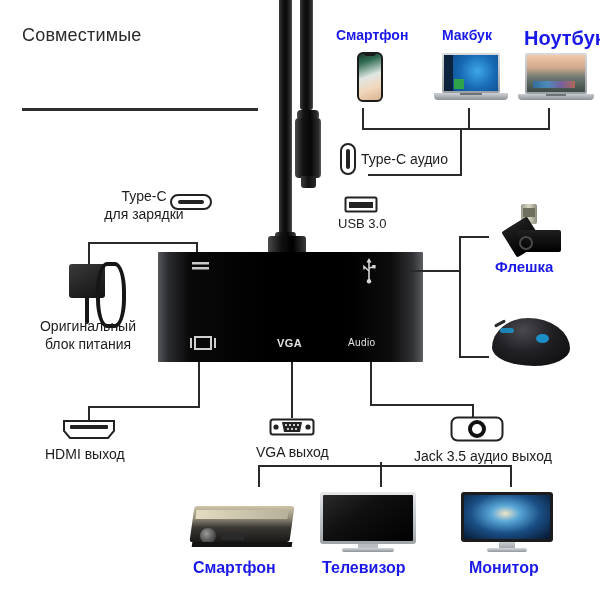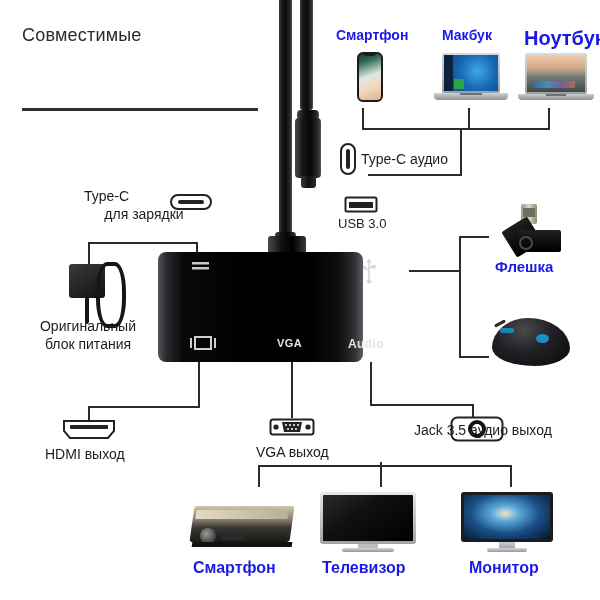--- a/index.html
+++ b/index.html
@@ -22,23 +22,23 @@
   .h{background:#2a2a2a;height:2px;}
   .v{background:#2a2a2a;width:2px;}
 
   
   .cable{background:linear-gradient(90deg,#3b3b3b 0%,#151515 28%,#0a0a0a 55%,#2f2f2f 88%,#565656 100%);
          border-radius:3px;}
   .cable-plug{background:linear-gradient(90deg,#4a4a4a 0%,#141414 30%,#070707 60%,#2c2c2c 90%,#5a5a5a 100%);
          border-radius:4px;}
 
   
-  #hub{left:158px;top:252px;width:205px;height:110px;
+  #hub{left:158px;top:252px;width:265px;height:110px;
        background:linear-gradient(90deg,#55565a 0%,#2a2b2e 4%,#090909 12%,#000 40%,#000 72%,#0d0d0d 88%,#303134 96%,#5d5e62 100%);
-       border-radius:8px;}
+       border-radius:1px;}
   #hub-neck{left:268px;top:236px;width:38px;height:20px;
        background:linear-gradient(90deg,#4a4a4a,#111 35%,#000 65%,#3a3a3a);border-radius:3px 3px 0 0;}
   .port-mark{position:absolute;color:#d8d8d8;font-size:9px;letter-spacing:.4px;}
 
   
   .oline{stroke:#222;fill:none;stroke-width:2;}
   .ofill{fill:#222;}
 
   
   .phone{background:linear-gradient(160deg,#1d3a2e 0%,#2f6b52 18%,#dfe7e2 48%,#f2d7bc 72%,#d8b48f 100%);
@@ -114,21 +114,21 @@
   <div class="abs lab" style="left:361px;top:151px;font-size:14px;">Type-C аудио</div>
 
   <div class="abs" style="left:344px;top:196px;">
     <svg width="34" height="17" viewBox="0 0 34 17">
         <rect class="oline" x="1.5" y="1.5" width="31" height="14" rx="1.5"></rect>
         <rect class="ofill" x="5" y="6" width="24" height="6"></rect>
       </svg>
   </div>
   <div class="abs lab" style="left:338px;top:216px;font-size:13px;">USB 3.0</div>
 
-  <div class="abs lab" style="left:84px;top:188px;font-size:14px;text-align:left;width:120px;">Type-C</div>
+  <div class="abs lab" style="left:84px;top:188px;font-size:14px;text-align:center;width:120px;">Type-C</div>
   <div class="abs lab" style="left:76px;top:206px;font-size:14px;text-align:center;width:136px;">для зарядки</div>
   <div class="abs" style="left:169px;top:192px;">
     <svg width="44" height="20" viewBox="0 0 44 20">
         <rect class="oline" x="2" y="3" width="40" height="14" rx="7"></rect>
         <rect class="ofill" x="9" y="8" width="26" height="4" rx="2"></rect>
       </svg>
   </div>
 
   <div class="abs h" style="left:88px;top:242px;width:110px;"></div>
   <div class="abs v" style="left:88px;top:242px;height:22px;"></div>
@@ -162,21 +162,21 @@
     </div>
 
     <div class="port-mark" style="left:32px;top:84px;">
       <svg width="26" height="14" viewBox="0 0 26 14">
         <rect x="5" y="1" width="16" height="12" fill="none" stroke="#cfcfcf" stroke-width="2"></rect>
         <rect x="0" y="2" width="2" height="10" fill="#cfcfcf"></rect>
         <rect x="24" y="2" width="2" height="10" fill="#cfcfcf"></rect>
       </svg>
     </div>
     <div class="port-mark" style="left:119px;top:85px;font-size:11px;font-weight:bold;color:#e2e2e2;">VGA</div>
-    <div class="port-mark" style="left:190px;top:85px;font-size:12px;font-weight:bold;color:#e2e2e2;">Audio</div>
+    <div class="port-mark" style="left:190px;top:85px;font-size:10px;font-weight:normal;color:#e2e2e2;">Audio</div>
   </div>
 
   <div class="abs h" style="left:409px;top:270px;width:52px;"></div>
   <div class="abs v" style="left:459px;top:236px;height:122px;"></div>
   <div class="abs h" style="left:459px;top:236px;width:30px;"></div>
   <div class="abs h" style="left:459px;top:356px;width:30px;"></div>
 
   <div class="abs" style="left:497px;top:204px;width:66px;height:56px;">
     <div style="position:absolute;left:24px;top:0;width:16px;height:20px;background:linear-gradient(90deg,#9c9c8a,#d8d8c4,#8a8a78);border-radius:2px;"></div>
     <div style="position:absolute;left:26px;top:4px;width:12px;height:9px;background:#6f6f60;"></div>
@@ -226,21 +226,21 @@
 
   <div class="abs v" style="left:370px;top:362px;height:44px;"></div>
   <div class="abs h" style="left:370px;top:404px;width:104px;"></div>
   <div class="abs v" style="left:472px;top:404px;height:14px;"></div>
   <div class="abs" style="left:450px;top:416px;">
     <svg width="54" height="26" viewBox="0 0 54 26">
       <rect class="oline" x="1.5" y="1.5" width="51" height="23" rx="6"></rect>
       <circle cx="27" cy="13" r="7" fill="none" stroke="#111" stroke-width="4"></circle>
     </svg>
   </div>
-  <div class="abs lab" style="left:414px;top:422px;font-size:14px;text-align:center;">Jack 3.5 аудио выход</div>
+  <div class="abs lab" style="left:414px;top:448px;font-size:14px;text-align:center;">Jack 3.5 аудио выход</div>
 
   <div class="abs h" style="left:258px;top:465px;width:252px;"></div>
   <div class="abs v" style="left:380px;top:462px;height:5px;"></div>
   <div class="abs v" style="left:258px;top:465px;height:22px;"></div>
   <div class="abs v" style="left:380px;top:465px;height:22px;"></div>
   <div class="abs v" style="left:510px;top:465px;height:22px;"></div>
 
   <div class="abs" style="left:186px;top:502px;width:108px;height:52px;">
     <div class="proj" style="position:absolute;left:6px;top:4px;width:100px;height:36px;transform:skewX(-8deg);"></div>
     <div style="position:absolute;left:10px;top:8px;width:92px;height:9px;background:linear-gradient(90deg,#e3dcc2,#b7b099);transform:skewX(-8deg);"></div>

